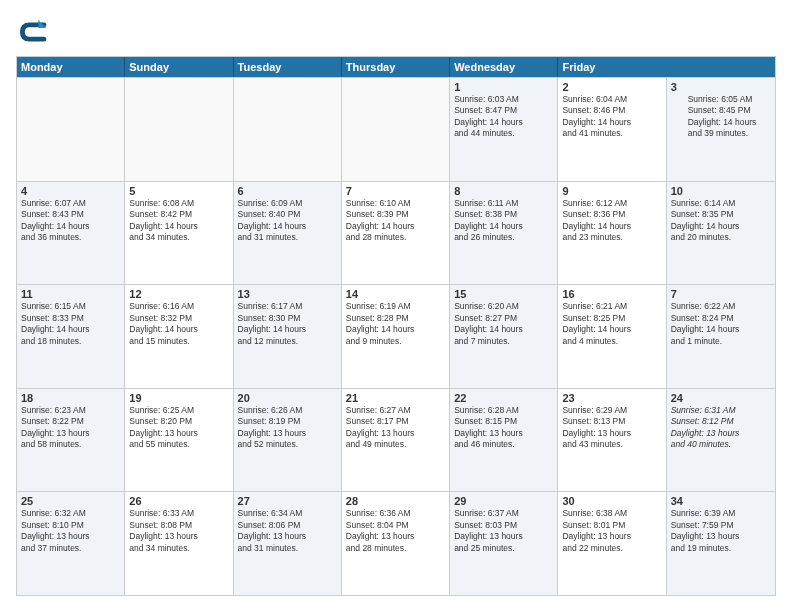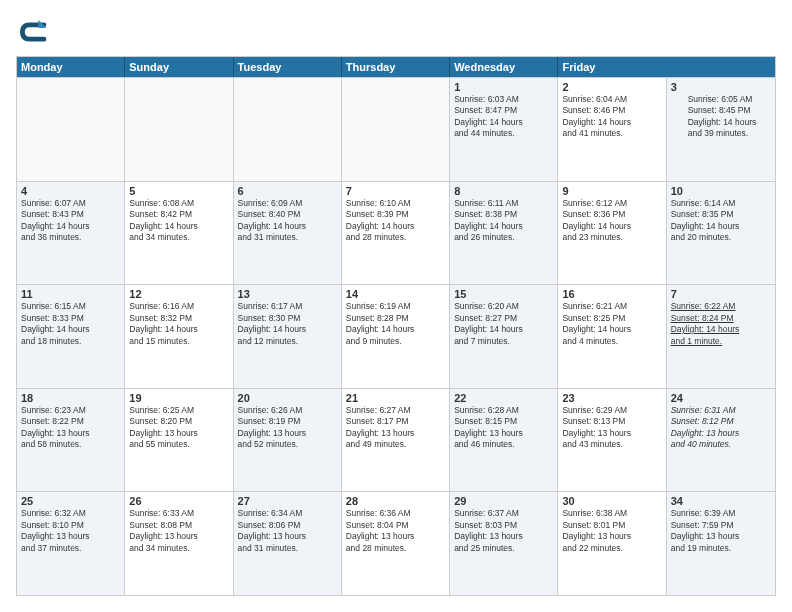--- a/index.html
+++ b/index.html
@@ -257,21 +257,21 @@
           </div>
           <div class="cal-cell">
             <span class="day-num">16</span>
             <div class="cell-detail" style="white-space: pre-line;">Sunrise: 6:21 AM
 Sunset: 8:25 PM
 Daylight: 14 hours
 and 4 minutes.</div>
           </div>
           <div class="cal-cell shaded">
             <span class="day-num">7</span>
-            <div class="cell-detail" style="white-space: pre-line; text-decoration: underline;">Sunrise: 6:22 AM
+            <div class="cell-detail" style="white-space: pre-line;">Sunrise: 6:22 AM
 Sunset: 8:24 PM
 Daylight: 14 hours
 and 1 minute.</div>
           </div>
         </div>
         <div class="cal-row">
           <div class="cal-cell shaded">
             <span class="day-num">18</span>
             <div class="cell-detail" style="white-space: pre-line;">Sunrise: 6:23 AM
 Sunset: 8:22 PM

